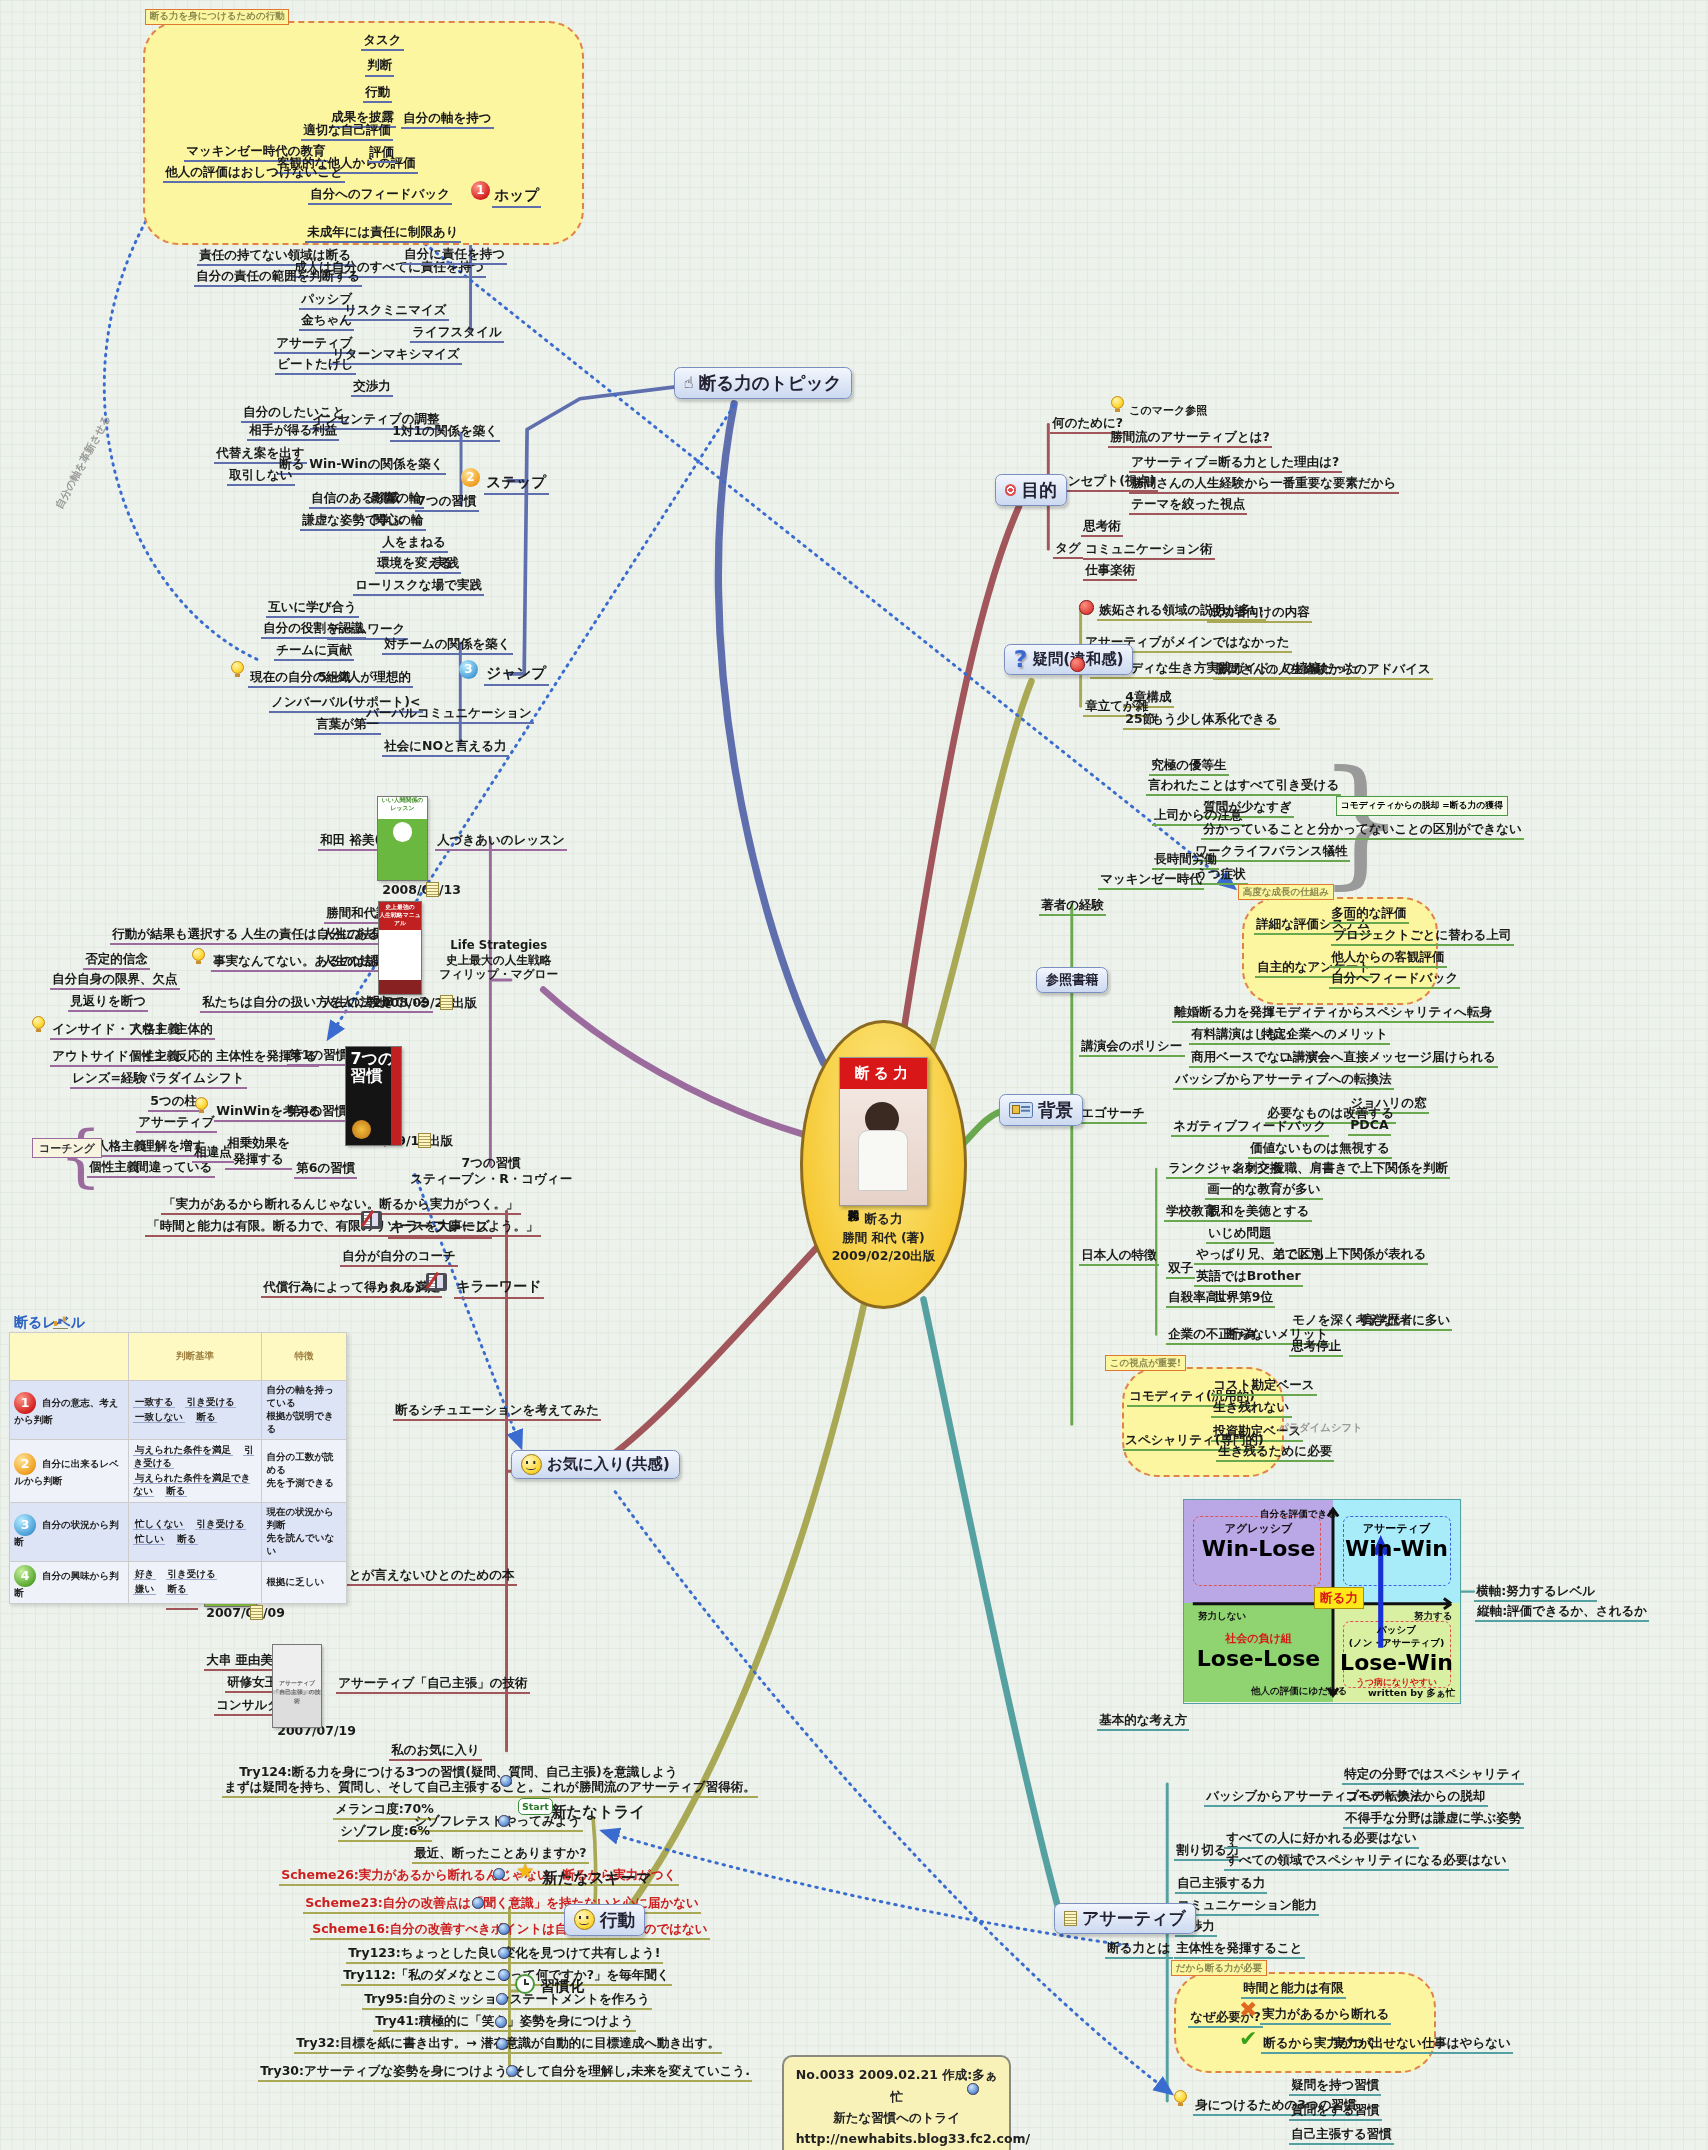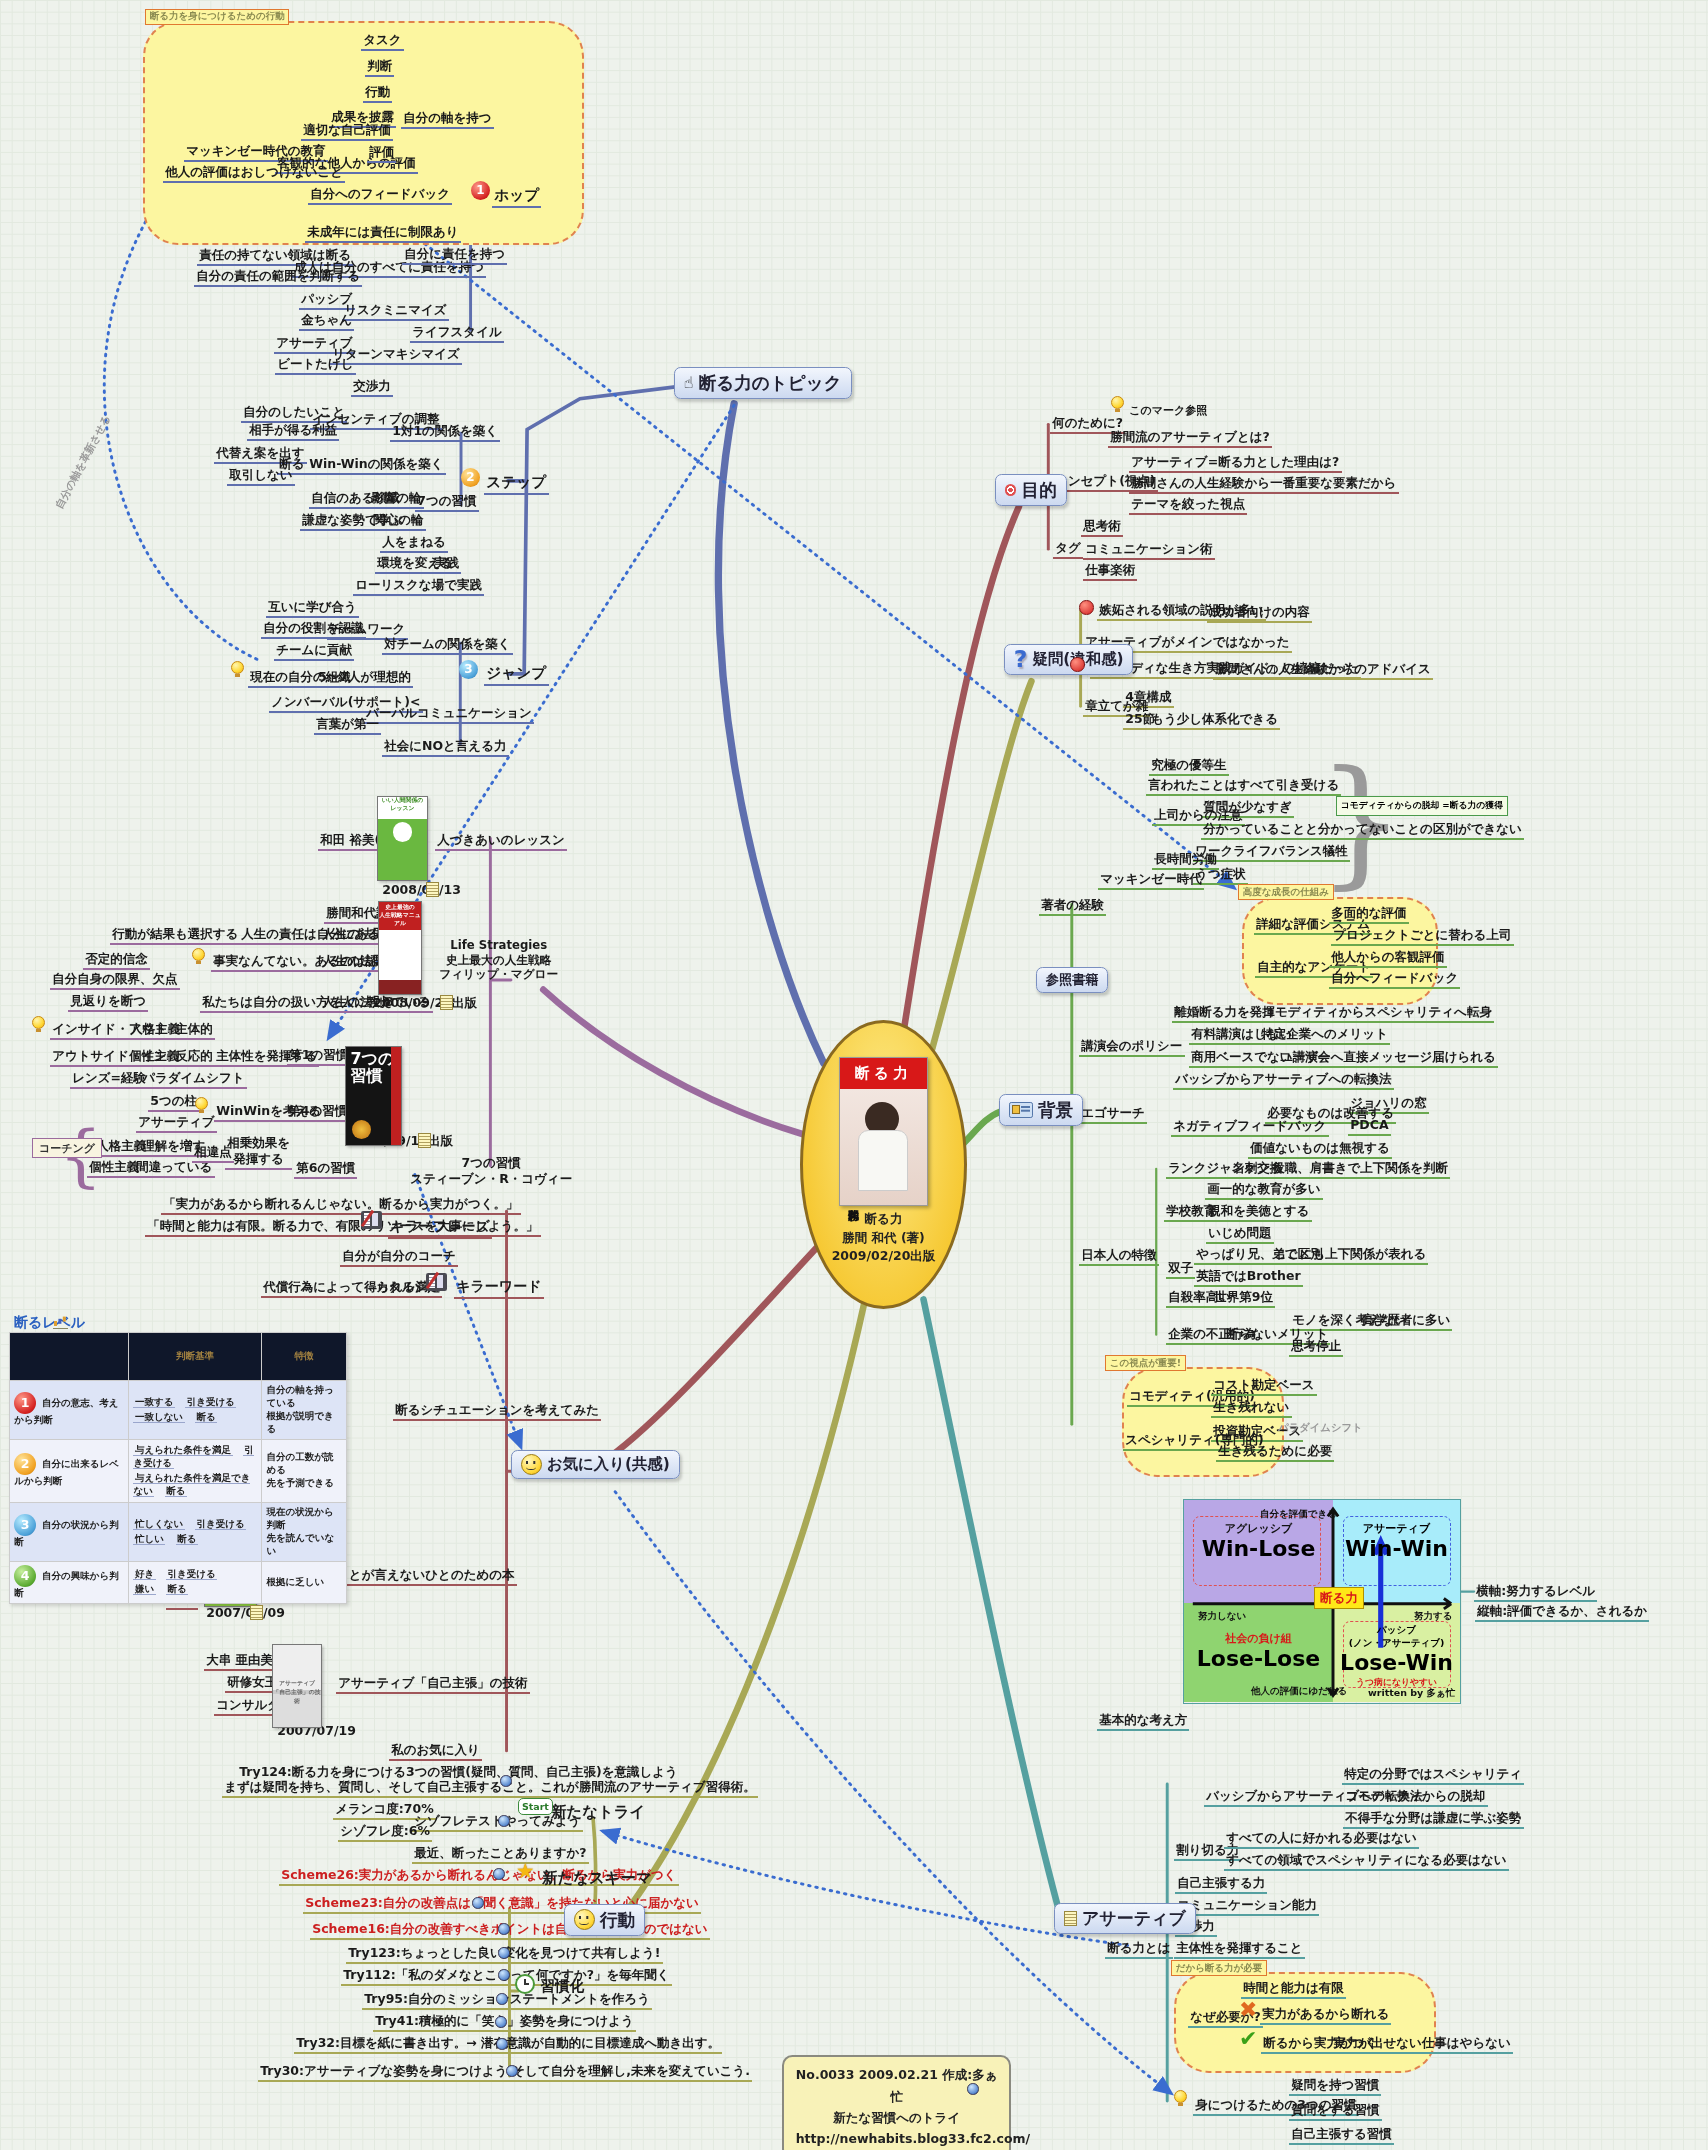--- a/index.html
+++ b/index.html
@@ -87,21 +87,21 @@
   .b-black{background:#141414;}
   .b-black .bt{color:#fff;font-size:16px;text-align:left;padding:4.4px;line-height:1.05;}
   .b-black::before{content:"";position:absolute;right:0;top:0;width:10.3px;height:100%;background:#c02020;}
   .b-black::after{content:"";position:absolute;left:5.9px;bottom:5.9px;width:19px;height:19px;border-radius:50%;background:radial-gradient(circle,#f0c040,#c07010);}
   .b-green2{background:linear-gradient(#fff 0 34%,#8ac840 34%);}
   .b-green2 .bt{color:#4a9a20;font-size:6.6px;text-align:center;line-height:1.3;padding-top:1.5px;}
   .b-gray{background:linear-gradient(#eee 0 55%,#ccc 55% 60%,#ddd 60%);}
   .b-gray .bt{color:#666;font-size:5.9px;text-align:center;padding-top:34px;}
   #level-table{position:absolute;z-index:6;border-collapse:collapse;background:#fafafa;
     font-size:9.5px;font-weight:600;color:#222;border:0.7px solid #bbb;box-shadow:1.5px 1.5px 3.7px rgba(0,0,0,.15);}
-  #level-table th{background:#0f172a;color:#a08040;font-weight:bold;border:0.7px solid #ccc;padding:17px;}
+  #level-table th{background:#fef9c3;color:#a08040;font-weight:bold;border:0.7px solid #ccc;padding:17px;}
   #level-table td{border:0.7px solid #ccc;padding:2.9px 4.4px;vertical-align:middle;}
   #level-table tr:nth-child(odd) td{background:#dde4f6;}
   #level-table tr:nth-child(even) td{background:#f0f2fa;}
   .rowsphere{display:inline-block;width:22px;height:22px;border-radius:50%;color:#fff;font-size:12.5px;font-weight:bold;text-align:center;line-height:22px;vertical-align:middle;margin-right:5.9px;}
   .crit-line{display:block;margin:1.5px 0;}
   .crit-a{border-bottom:1.5px solid #9aa6cc;padding:0 1.5px;}
   .crit-b{border-bottom:1.5px solid #9aa6cc;padding:0 1.5px;margin-left:10.3px;text-align:right;}
   #matrix{position:absolute;z-index:6;border:1.5px solid #55a0a0;}
   .q{position:absolute;overflow:hidden;}
   .qname{font-weight:bold;font-size:11px;text-align:center;margin-top:2.9px;}
@@ -161,21 +161,21 @@
         <path d="M838,2032 C1120,2420 1420,2720 1596,2852" stroke="#3a6cd0" stroke-width="4" fill="none" stroke-dasharray="2 8" stroke-linecap="round" marker-end="url(#arrowB)"></path>
       </g>
   </svg>
 
   <div id="nodes-layer">
       <div class="cloud" style="left: 143px; top: 20.6px; width: 437px; height: 220px;"></div>
       <div class="cloud" style="left: 1242px; top: 897px; width: 192px; height: 104px;"></div>
       <div class="cloud" style="left: 1122px; top: 1367px; width: 158px; height: 106px;"></div>
       <div class="cloud" style="left: 1174px; top: 1972px; width: 258px; height: 97px;"></div>
       <div class="node u c-blue" style="left: 361px; top: 32px;">タスク</div>
-      <div class="node u c-blue" style="left: 365px; top: 58px;">判断</div>
+      <div class="node u c-blue" style="left: 365px; top: 58px; font-family: Liberation Serif, serif;">判断</div>
       <div class="node u c-blue" style="left: 363px; top: 84px;">行動</div>
       <div class="node u c-blue" style="left: 329px; top: 109px;">成果を披露</div>
       <div class="node u c-blue" style="left: 401px; top: 110px;">自分の軸を持つ</div>
       <div class="node u c-blue" style="left: 301px; top: 122px;">適切な自己評価</div>
       <div class="node u c-blue" style="left: 184px; top: 143px;">マッキンゼー時代の教育</div>
       <div class="node u c-blue" style="left: 275px; top: 155px;">客観的な他人からの評価</div>
       <div class="node u c-blue" style="left: 367px; top: 144px;">評価</div>
       <div class="node u c-blue" style="left: 163px; top: 164px;">他人の評価はおしつけないこと</div>
       <div class="node u c-blue" style="left: 308px; top: 186px;">自分へのフィードバック</div>
       <div class="node u c-blue" style="left: 492px; top: 186px; font-size: 14.7px;">ホップ</div>

